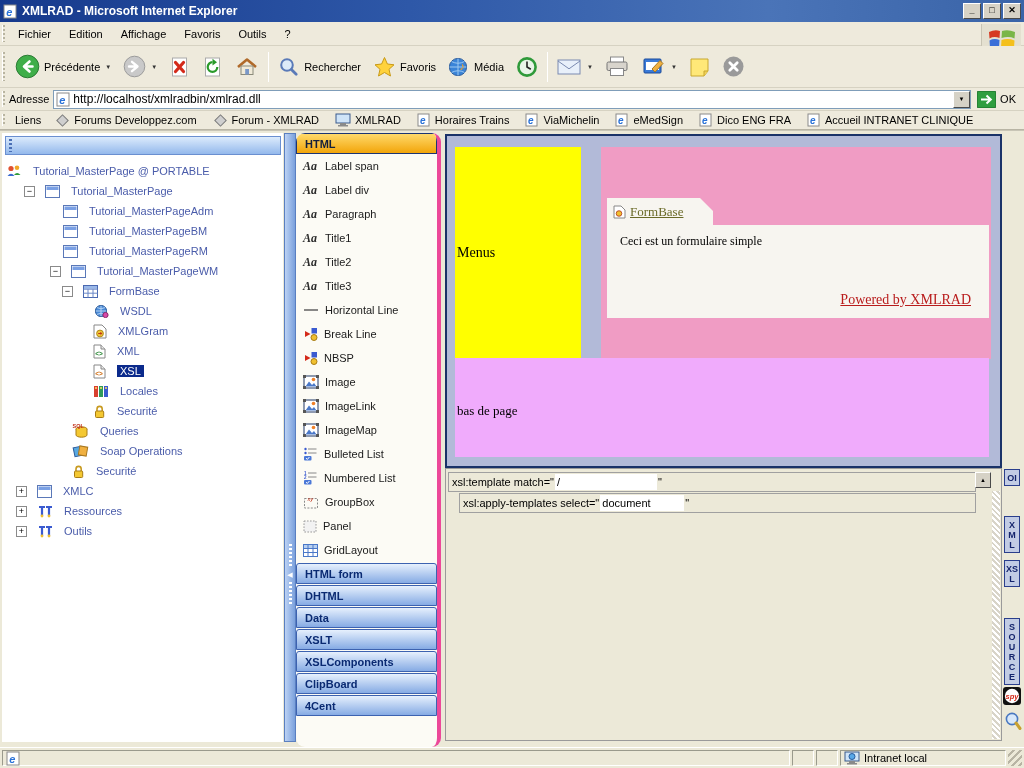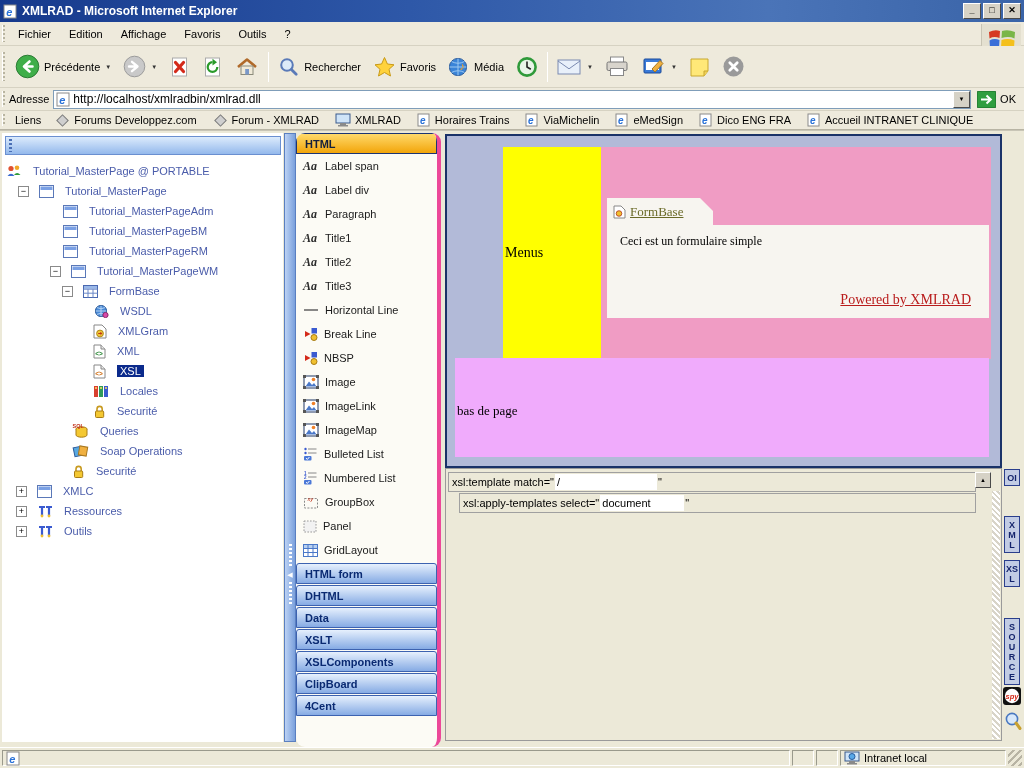--- a/index.html
+++ b/index.html
@@ -82,21 +82,21 @@
   .tbx-item .aa { font-family:"Liberation Serif",serif; font-style:italic; font-weight:bold;
     font-size:12px; color:#2a2a2a; width:16px; }
   .tbx-sec { height:21px; margin-top:1px; background:linear-gradient(180deg,#e6f0fd,#86abe4);
     border:1px solid #3c62b0; border-radius:3px 3px 0 0; color:#0a2a72; font-weight:bold;
     display:flex; align-items:center; padding-left:8px; cursor:default; }
 
   
   #preview { position:absolute; left:445px; top:3px; width:557px; height:334px;
     background:#b2bad8; border:2px solid #1a3268; }
   #box-menus { position:absolute; left:8px; top:11px; width:126px; height:212px; background:#ffff00;
-    font-family:"Liberation Serif",serif; font-size:14px; display:flex; align-items:center; padding-left:2px;margin-left:48px; }
+    font-family:"Liberation Serif",serif; font-size:14px; display:flex; align-items:center; padding-left:2px; }
   #box-pink { position:absolute; left:154px; top:11px; right:9px; height:212px; background:#f09cc4; }
   #fb-tab { position:absolute; left:160px; top:62px; width:106px; height:27px; background:#f7f5f0;
     clip-path:polygon(0 0,calc(100% - 13px) 0,100% 13px,100% 100%,0 100%);
     display:flex; align-items:center; gap:4px; padding-left:6px;
     font-family:"Liberation Serif",serif; font-size:13px; }
   #fb-tab .tablbl { color:#6a6a28; text-decoration:underline; }
   #fb-panel { position:absolute; left:160px; top:89px; right:11px; height:93px; background:#f7f5f0; }
   #fb-body { position:absolute; left:13px; top:9px; font-family:"Liberation Serif",serif; font-size:12px; color:#000; }
   #fb-powered { position:absolute; right:18px; bottom:10px; font-family:"Liberation Serif",serif;
     font-size:14px; color:#b91c1c; text-decoration:underline; }
@@ -415,21 +415,21 @@
       <span class="ticon">
           <svg width="16" height="14">
             <circle cx="5" cy="4.5" r="2.6" fill="#e05030"></circle>
             <circle cx="11" cy="3.8" r="2.3" fill="#f0a828"></circle>
             <path d="M1.5 12 Q5 7.5 8.5 12 Z" fill="#3a6ad0"></path>
             <path d="M8 11 Q11 7 14.5 11 Z" fill="#2f9a3a"></path>
           </svg>
         </span>
       <span class="lbl">Tutorial_MasterPage @ PORTABLE</span>
     </div>
-    <div class="trow" style="padding-left:16px">
+    <div class="trow" style="padding-left:22px">
       <span class="expbox minus"></span>
       <span class="ticon">
           <svg width="15" height="13">
             <rect x="0.5" y="0.5" width="14" height="12" fill="#fff" stroke="#5a78b8"></rect>
             <rect x="1.5" y="1.5" width="12" height="3.5" fill="#7aa0e4"></rect>
           </svg>
         </span>
       <span class="lbl">Tutorial_MasterPage</span>
     </div>
     <div class="trow" style="padding-left:61px">

